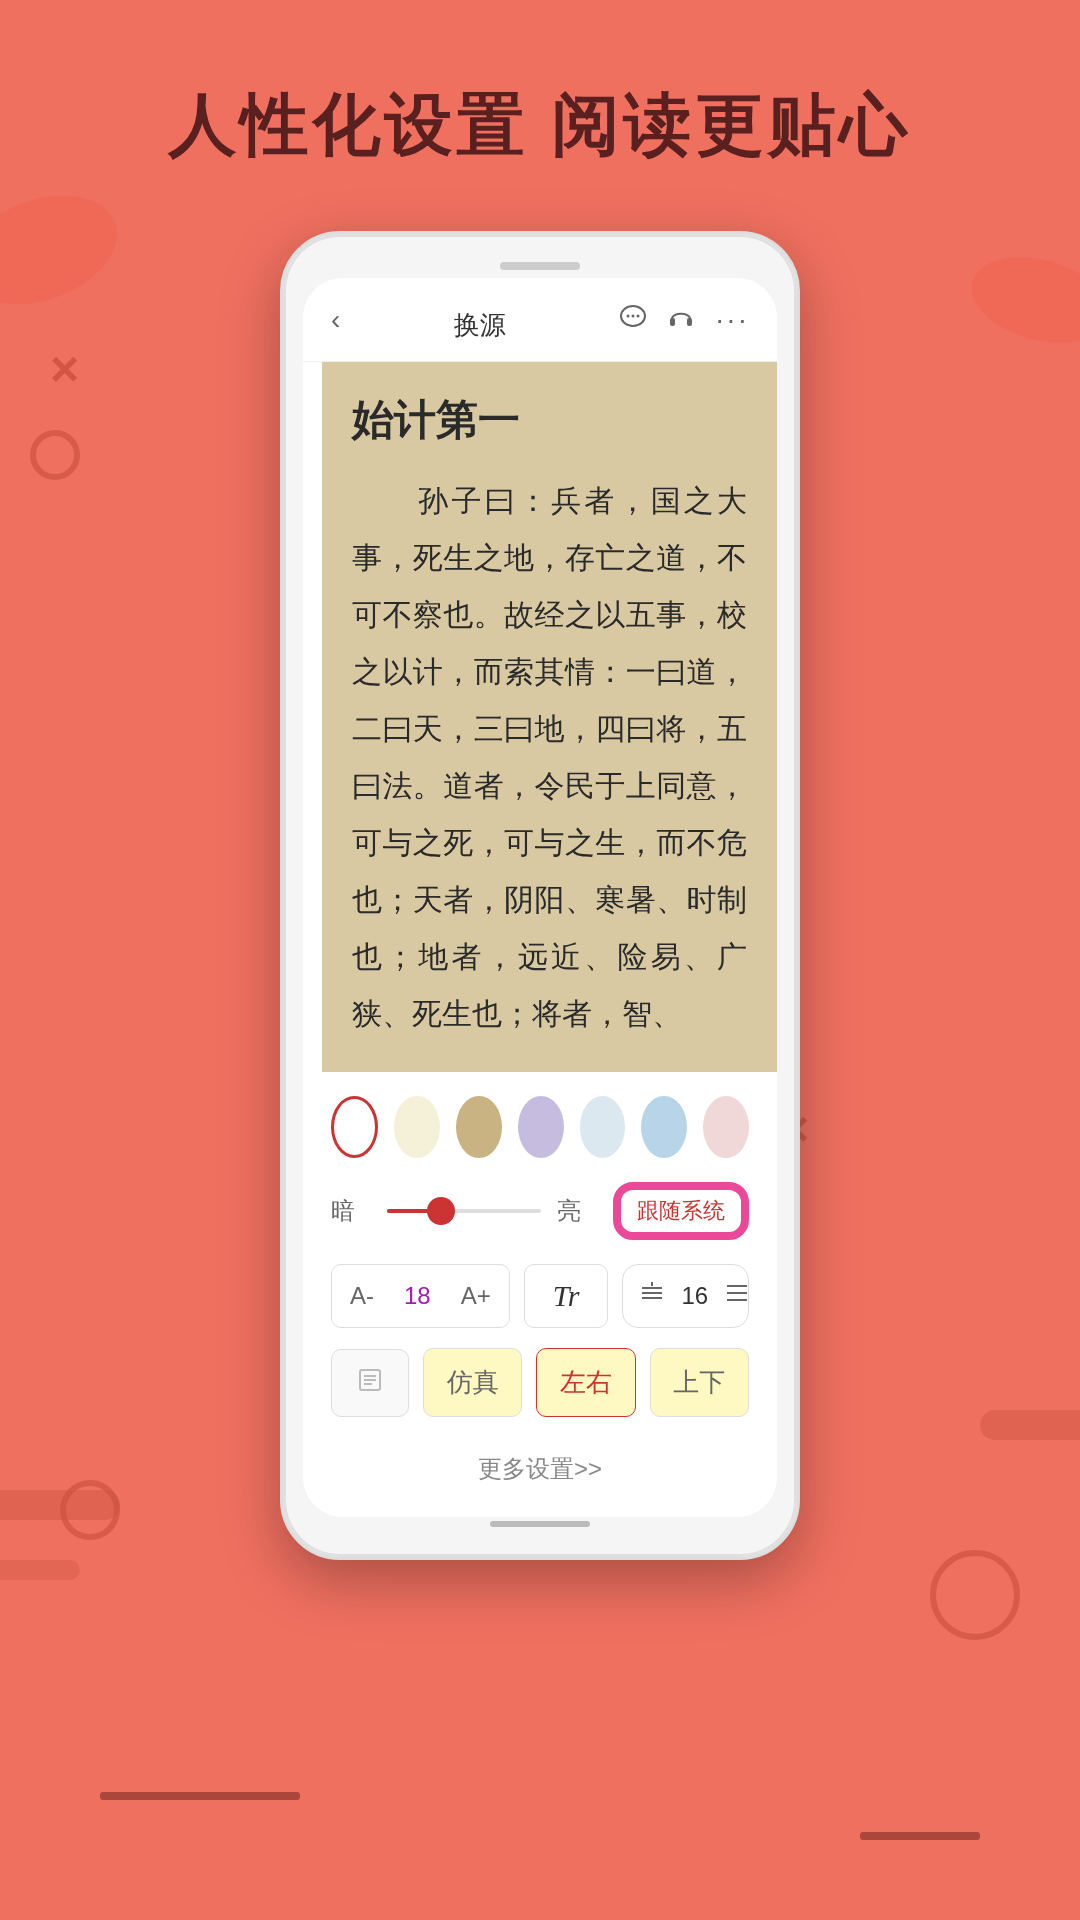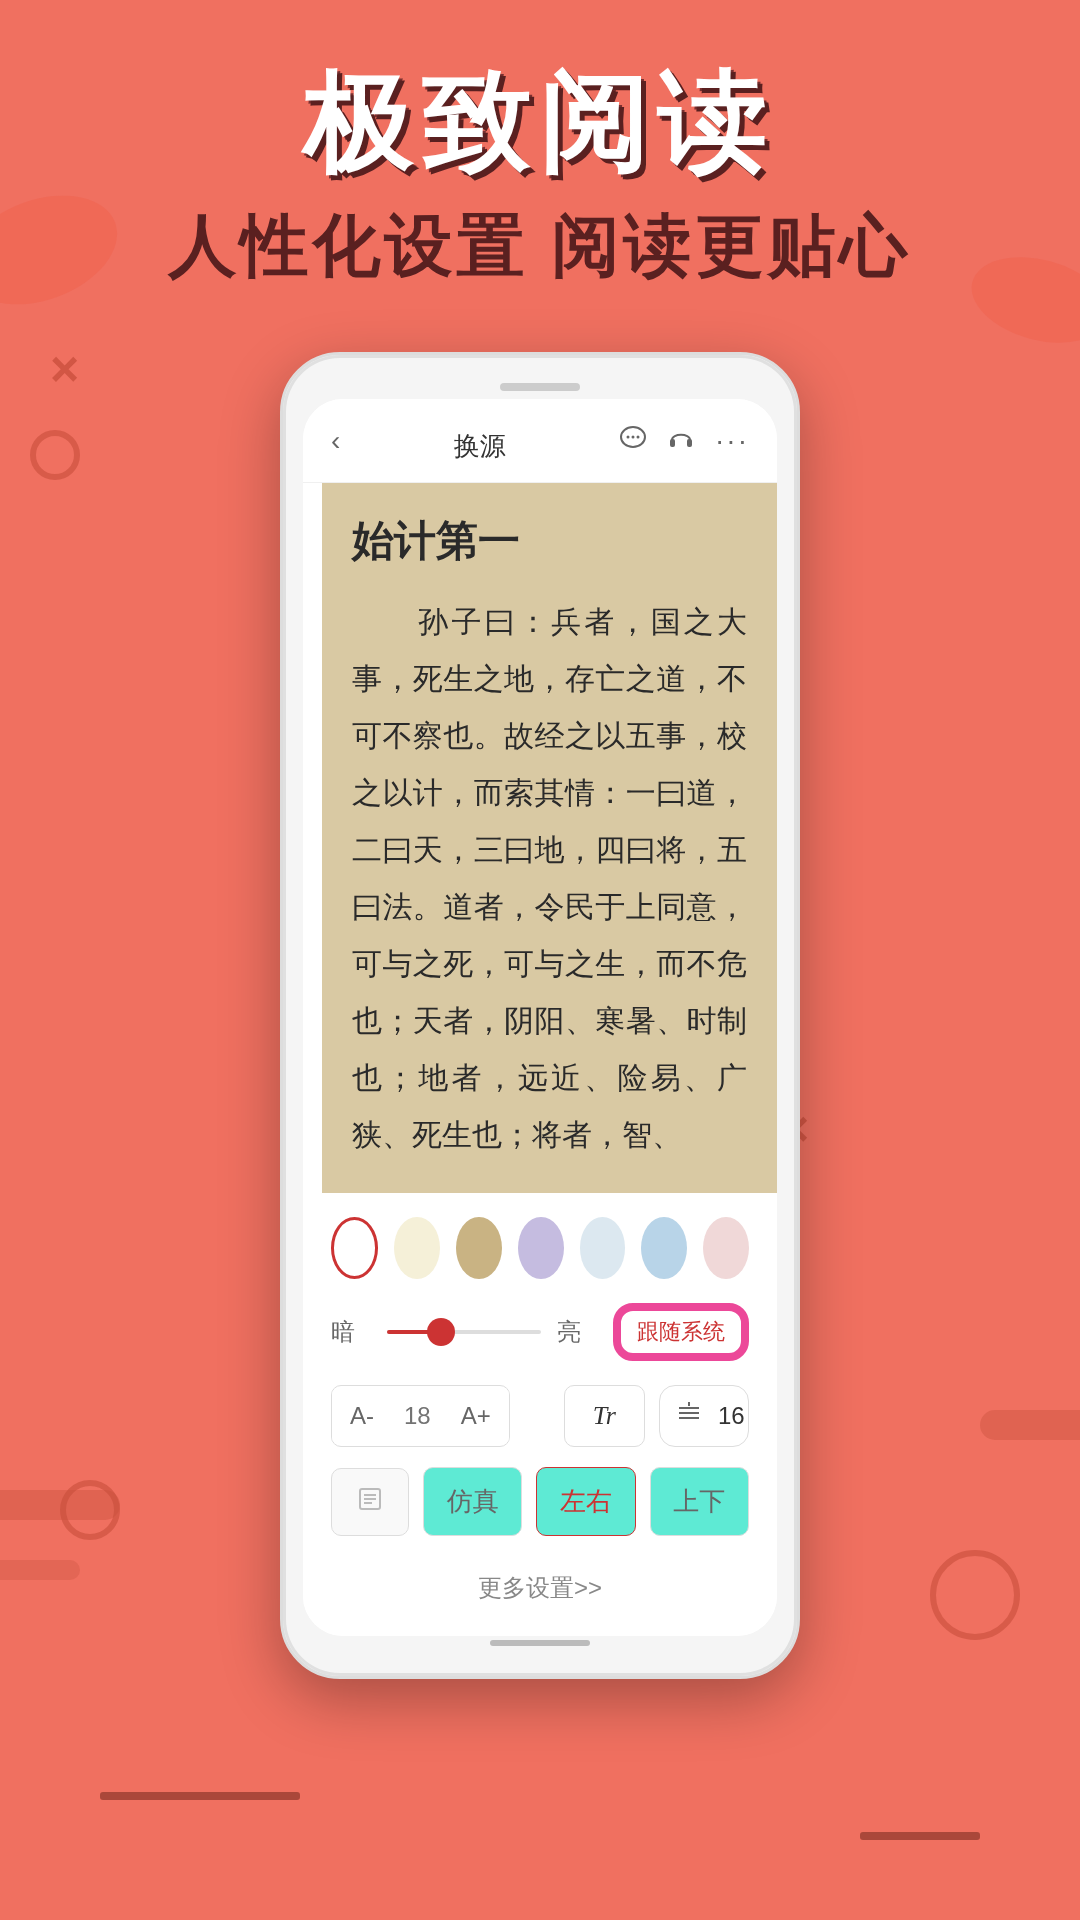--- a/index.html
+++ b/index.html
@@ -221,35 +221,34 @@
       padding: 14px 18px;
       font-size: 24px;
       color: #666;
       background: #fff;
       cursor: pointer;
     }
 
     .ctrl-value {
       padding: 14px 12px;
       font-size: 24px;
-      color: #737373;
+      color: #a21caf;
       background: #fff;
       min-width: 50px;
       text-align: center;
     }
 
     .font-type-btn {
       border: 1.5px solid #ddd;
       border-radius: 10px;
       padding: 14px 28px;
-      font-size: 26px;
+      font-size: 30px;
       color: #333;
       background: #fff;
       cursor: pointer;
-      margin-left: 40px;
     }
 
     .spacing-group {
       display: flex;
       align-items: center;
       border: 1.5px solid #ddd;
       border-radius: 16px;
       overflow: hidden;
       flex: 1;
     }
@@ -275,21 +274,21 @@
       margin-bottom: 20px;
       align-items: center;
     }
 
     .mode-btn {
       border: 1.5px solid #ddd;
       border-radius: 10px;
       padding: 16px 0;
       font-size: 26px;
       color: #666;
-      background: #5eead4;
+      background: #fef9c3;
       cursor: pointer;
       flex: 1;
       text-align: center;
     }
 
     .mode-btn.active {
       border-color: #cc3333;
       color: #cc3333;
     }
 
@@ -362,21 +361,20 @@
 <div class="deco-line" style="bottom: 120px; left: 100px; width: 200px; height: 8px;"></div>
 <div class="deco-line" style="bottom: 80px; right: 100px; width: 120px; height: 8px;"></div>
 <div class="deco-blob" style="top: 200px; left: -40px; width: 160px; height: 100px; border-radius: 50%; transform: rotate(-20deg);"></div>
 <div class="deco-blob" style="top: 260px; right: -30px; width: 140px; height: 80px; border-radius: 50%; transform: rotate(15deg);"></div>
 
 <div style="position:absolute; bottom: 400px; left: 0; width: 120px; height: 30px; background: rgba(200,80,60,0.4); border-radius: 0 15px 15px 0;"></div>
 <div style="position:absolute; bottom: 340px; left: 0; width: 80px; height: 20px; background: rgba(200,80,60,0.3); border-radius: 0 10px 10px 0;"></div>
 <div style="position:absolute; bottom: 480px; right: 0; width: 100px; height: 30px; background: rgba(200,80,60,0.4); border-radius: 15px 0 0 15px;"></div>
 
 <div class="header-area">
-  <div class="main-title">极致阅读</div>
   <div class="sub-title">人性化设置  阅读更贴心</div>
 </div>
 
 <div class="phone-wrapper">
   <div class="phone-outer">
 
     <div class="phone-top-bar">
       <div class="phone-speaker"></div>
     </div>
 

